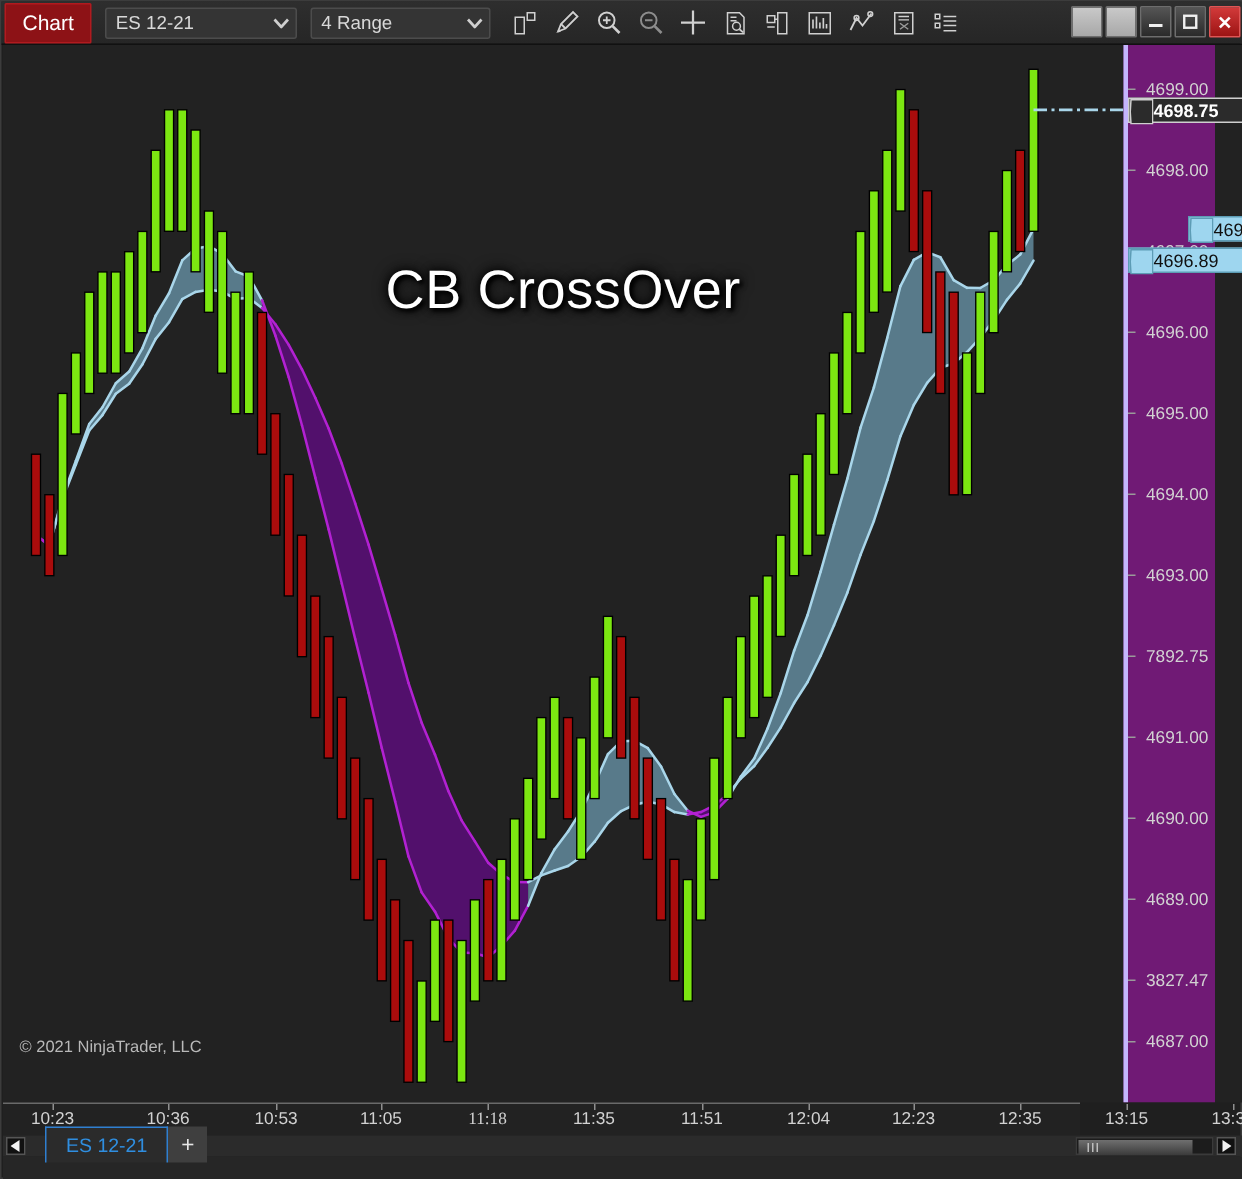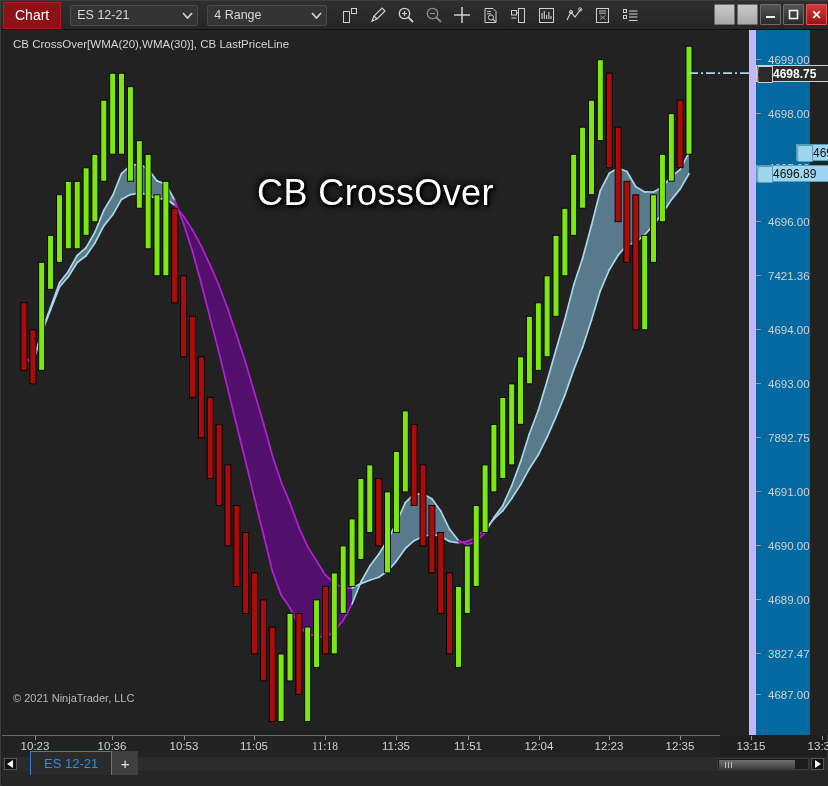--- a/index.html
+++ b/index.html
@@ -50,21 +50,21 @@
   .watermark{position:absolute;left:0;top:142px;width:747px;text-align:center;
              color:#ffffff;font-size:36px;letter-spacing:.4px;
              text-shadow:0 0 6px #000,0 0 10px #000,2px 2px 3px #000;
              pointer-events:none;}
   .copyright{position:absolute;left:11px;top:662px;color:#b9b9b9;font-size:11px;}
 
   .plot{position:absolute;left:0;top:0;width:747px;height:705px;}
 
   
   .price-axis{position:absolute;left:747px;top:0;width:61px;height:705px;
-              background:#0369a1;border-left:7px solid #c4b5fd;box-sizing:border-box;
+              background:#701a75;border-left:3px solid #c4b5fd;box-sizing:border-box;
               cursor:ns-resize;}
   .ptick{position:absolute;left:0;width:79px;height:14px;
          color:#d2d2d2;font-size:11.5px;line-height:14px;}
   .ptick i{position:absolute;left:0;top:6px;width:5px;height:1px;
            background:#9a9a9a;font-style:normal;}
   .ptick b{position:absolute;left:12px;font-weight:normal;}
 
   .ptag{position:absolute;height:17px;line-height:17px;font-size:12px;
         padding-left:16px;padding-right:6px;box-sizing:border-box;width:79px;}
   .ptag .flag{position:absolute;left:0;top:0;width:16px;height:17px;}
@@ -230,21 +230,20 @@
           </svg>
       </div>
       <div class="wbtn wcls">
         <span>✕</span>
       </div>
     </div>
   </div>
 
   <div class="chart-area">
 
-    <div class="indic-label">CB CrossOver[WMA(20),WMA(30)], CB LastPriceLine</div>
     <div class="watermark">CB CrossOver</div>
     <div class="copyright">© 2021 NinjaTrader, LLC</div>
 
     <svg class="plot" id="plot-svg" viewBox="0 0 747 705" preserveAspectRatio="none">
         <defs></defs>
         <path d="M22.0 326.8 L22.0 326.8 Z" fill="#5c8090" fill-opacity="0.95" stroke="none"></path>
         <path d="M22.0 326.8 L30.9 333.6 L30.9 333.5 L22.0 326.8 Z" fill="#551071" fill-opacity="0.95" stroke="none"></path>
         <path d="M30.9 333.6 L39.7 301.4 L48.6 277.2 L57.5 252.7 L66.3 241.5 L75.2 225.5 L84.1 217.7 L92.9 202.2 L101.8 180.4 L110.7 165.5 L119.5 143.6 L128.4 135.6 L137.3 134.1 L146.1 139.1 L155.0 150.9 L163.9 154.3 L172.7 170.2 L172.7 175.3 L163.9 168.6 L155.0 169.2 L146.1 164.4 L137.3 163.1 L128.4 164.6 L119.5 169.4 L110.7 184.8 L101.8 195.9 L92.9 213.0 L84.1 225.8 L75.2 232.5 L66.3 246.7 L57.5 257.0 L48.6 279.7 L39.7 302.6 L30.9 333.5 Z" fill="#5c8090" fill-opacity="0.95" stroke="none"></path>
         <path d="M172.7 170.2 L181.6 193.7 L190.5 221.5 L199.3 253.5 L208.2 288.4 L217.1 322.9 L225.9 359.2 L234.8 396.0 L243.7 431.8 L252.5 468.6 L261.4 504.2 L270.3 540.9 L279.1 564.9 L288.0 577.8 L296.9 595.4 L305.7 605.0 L314.6 605.5 L323.5 608.2 L332.3 600.6 L341.2 590.4 L350.1 573.8 L350.1 558.1 L341.2 558.0 L332.3 553.0 L323.5 545.2 L314.6 530.9 L305.7 516.9 L296.9 497.3 L288.0 473.1 L279.1 451.8 L270.3 425.2 L261.4 393.1 L252.5 362.8 L243.7 333.1 L234.8 305.6 L225.9 279.2 L217.1 255.7 L208.2 235.2 L199.3 216.2 L190.5 199.9 L181.6 186.2 L172.7 175.3 Z" fill="#551071" fill-opacity="0.95" stroke="none"></path>
         <path d="M350.1 573.8 L358.9 552.0 L367.8 536.1 L376.7 524.3 L385.5 510.5 L394.4 492.6 L403.3 472.7 L412.1 464.1 L421.0 463.9 L429.9 468.8 L438.7 481.0 L447.6 499.3 L456.5 510.5 L456.5 513.0 L447.6 511.4 L438.7 506.2 L429.9 504.5 L421.0 506.5 L412.1 510.7 L403.3 518.5 L394.4 531.1 L385.5 541.2 L376.7 547.3 L367.8 550.3 L358.9 553.6 L350.1 558.1 Z" fill="#5c8090" fill-opacity="0.95" stroke="none"></path>
@@ -643,21 +642,21 @@
         <div class="ptick" style="top: 130.759px;">
           <i></i>
           <b>4697.00</b>
         </div>
         <div class="ptick" style="top: 184.782px;">
           <i></i>
           <b>4696.00</b>
         </div>
         <div class="ptick" style="top: 238.805px;">
           <i></i>
-          <b>7421.36</b>
+          <b>4695.00</b>
         </div>
         <div class="ptick" style="top: 292.828px;">
           <i></i>
           <b>4694.00</b>
         </div>
         <div class="ptick" style="top: 346.851px;">
           <i></i>
           <b>4693.00</b>
         </div>
         <div class="ptick" style="top: 400.874px;">

